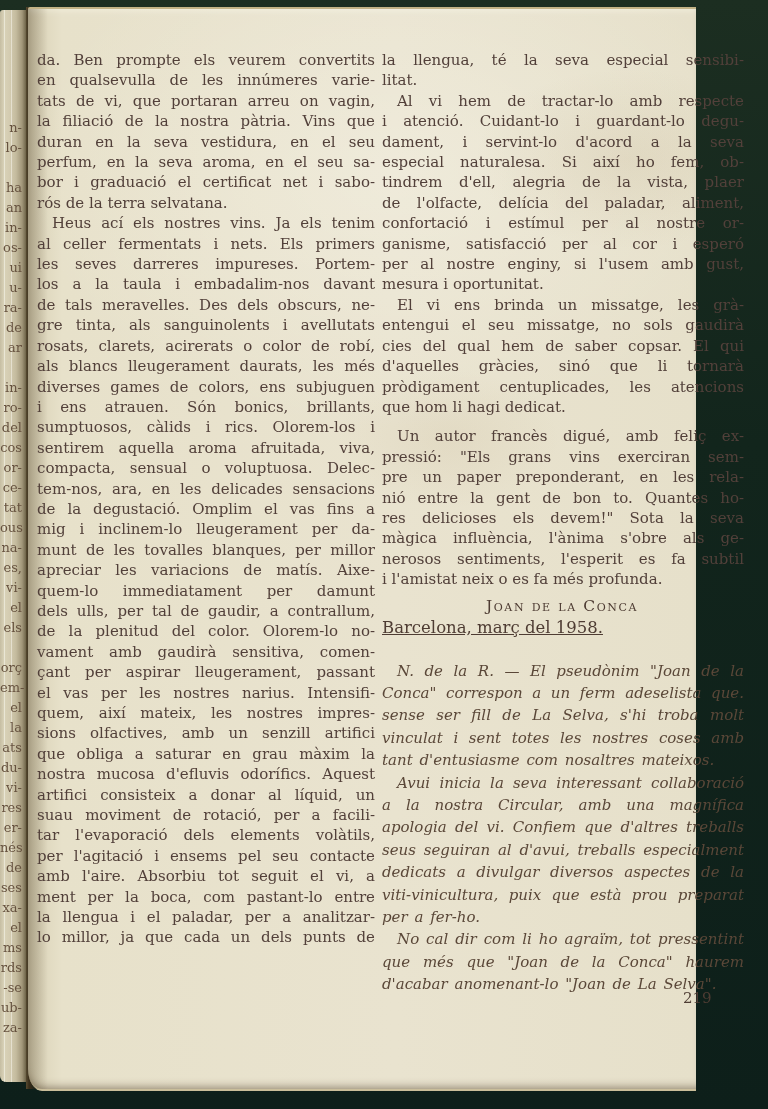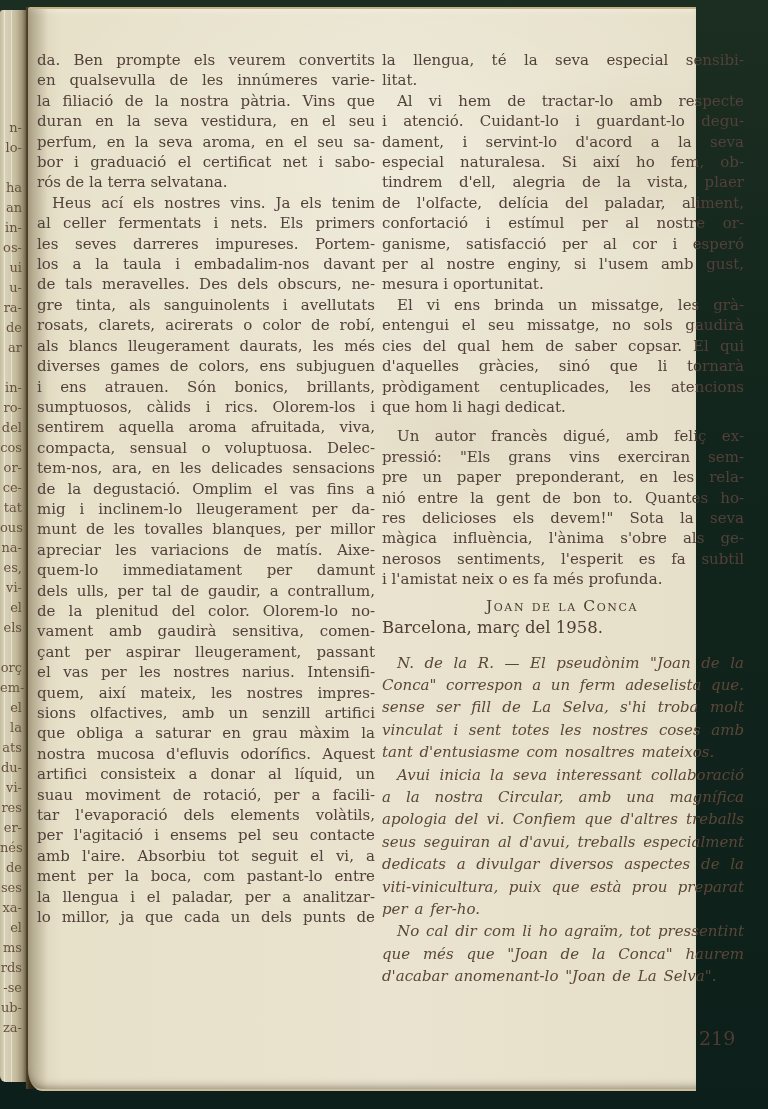--- a/index.html
+++ b/index.html
@@ -52,27 +52,27 @@
     font-size:15px; line-height:20.4px;
     text-align:justify; text-align-last:justify;
   }
   .line.indent { text-indent:15px; }
   .line.end { text-align-last:left; }
   .par-gap { height:9px; }
   .signature {
     margin-top:7px; font-variant:small-caps; letter-spacing:1.6px;
     font-size:15.5px; text-align:center; padding-right:2px; color:#4e3c33;
   }
-  .dateline { margin-top:3px; font-size:16.5px; color:#4e3c33; }
-  .note { margin-top:15px; color:#57433391; }
+  .dateline { margin-top:3px; font-size:16.5px; color:#4e3c33;text-decoration:underline; }
+  .note { margin-top:23px; color:#57433391; }
   .note .line {
     font-style:italic; font-size:15px; line-height:22.4px; color:#5a4738;
     word-spacing:2px;
   }
-  .page-number { position:absolute; left:655px; top:1018px; font-size:19px; color:#4e3c33;margin-left:16px; }
+  .page-number { position:absolute; left:655px; top:980px; font-size:15px; color:#4e3c33; }
 </style>
 </head>
 <body>
 
 <div class="scene">
 
   <div class="left-strip">
     <span class="edge-line" style="left:4px"></span>
     <span class="edge-line" style="left:11px"></span>
     <div class="fragments" id="fragments">
@@ -124,20 +124,21 @@
         <div class="frag">za-</div>
       </div>
   </div>
 
   <div class="gutter"></div>
 
   <div class="page">
     <div class="col col-left" id="col-left">
         <div class="line">da. Ben prompte els veurem convertits</div>
         <div class="line">en qualsevulla de les innúmeres varie-</div>
+        <div class="line">tats de vi, que portaran arreu on vagin,</div>
         <div class="line">la filiació de la nostra pàtria. Vins que</div>
         <div class="line">duran en la seva vestidura, en el seu</div>
         <div class="line">perfum, en la seva aroma, en el seu sa-</div>
         <div class="line">bor i graduació el certificat net i sabo-</div>
         <div class="line end">rós de la terra selvatana.</div>
         <div class="line indent">Heus ací els nostres vins. Ja els tenim</div>
         <div class="line">al celler fermentats i nets. Els primers</div>
         <div class="line">les seves darreres impureses. Portem-</div>
         <div class="line">los a la taula i embadalim-nos davant</div>
         <div class="line">de tals meravelles. Des dels obscurs, ne-</div>

